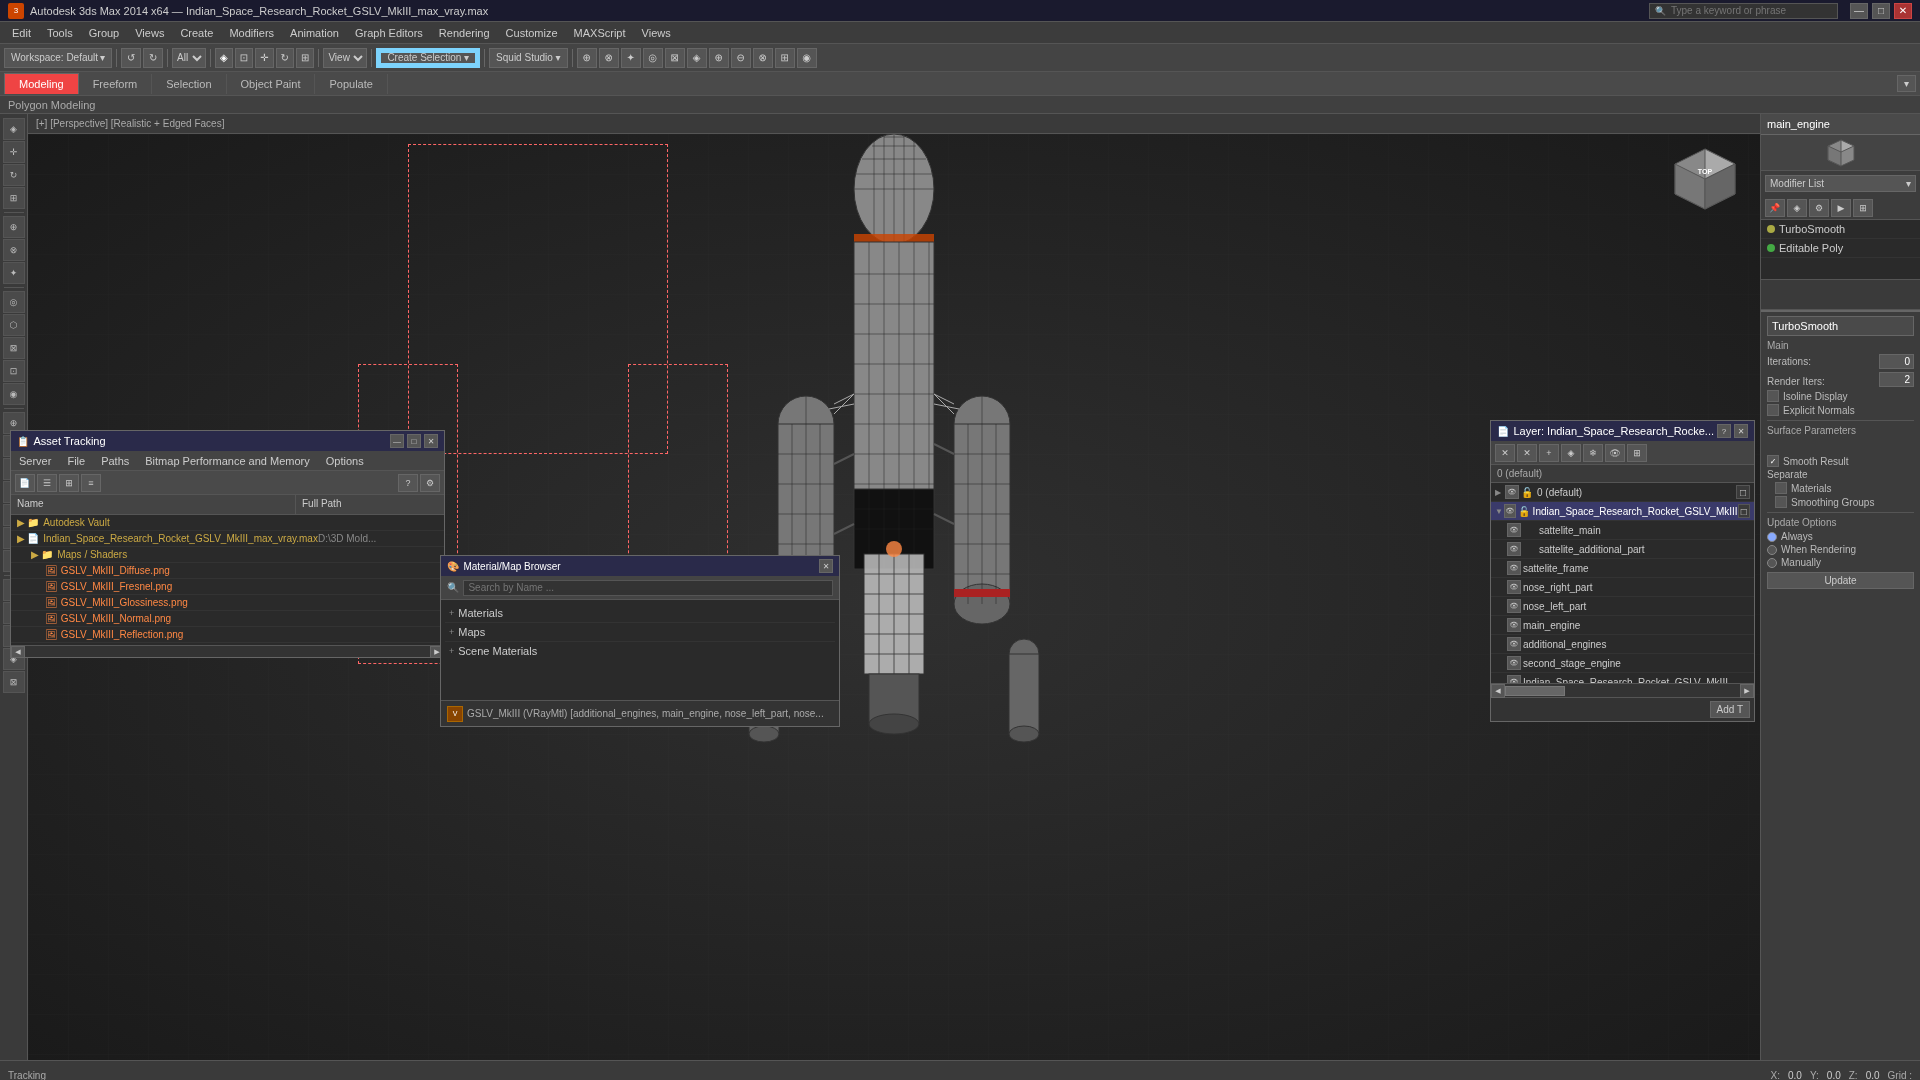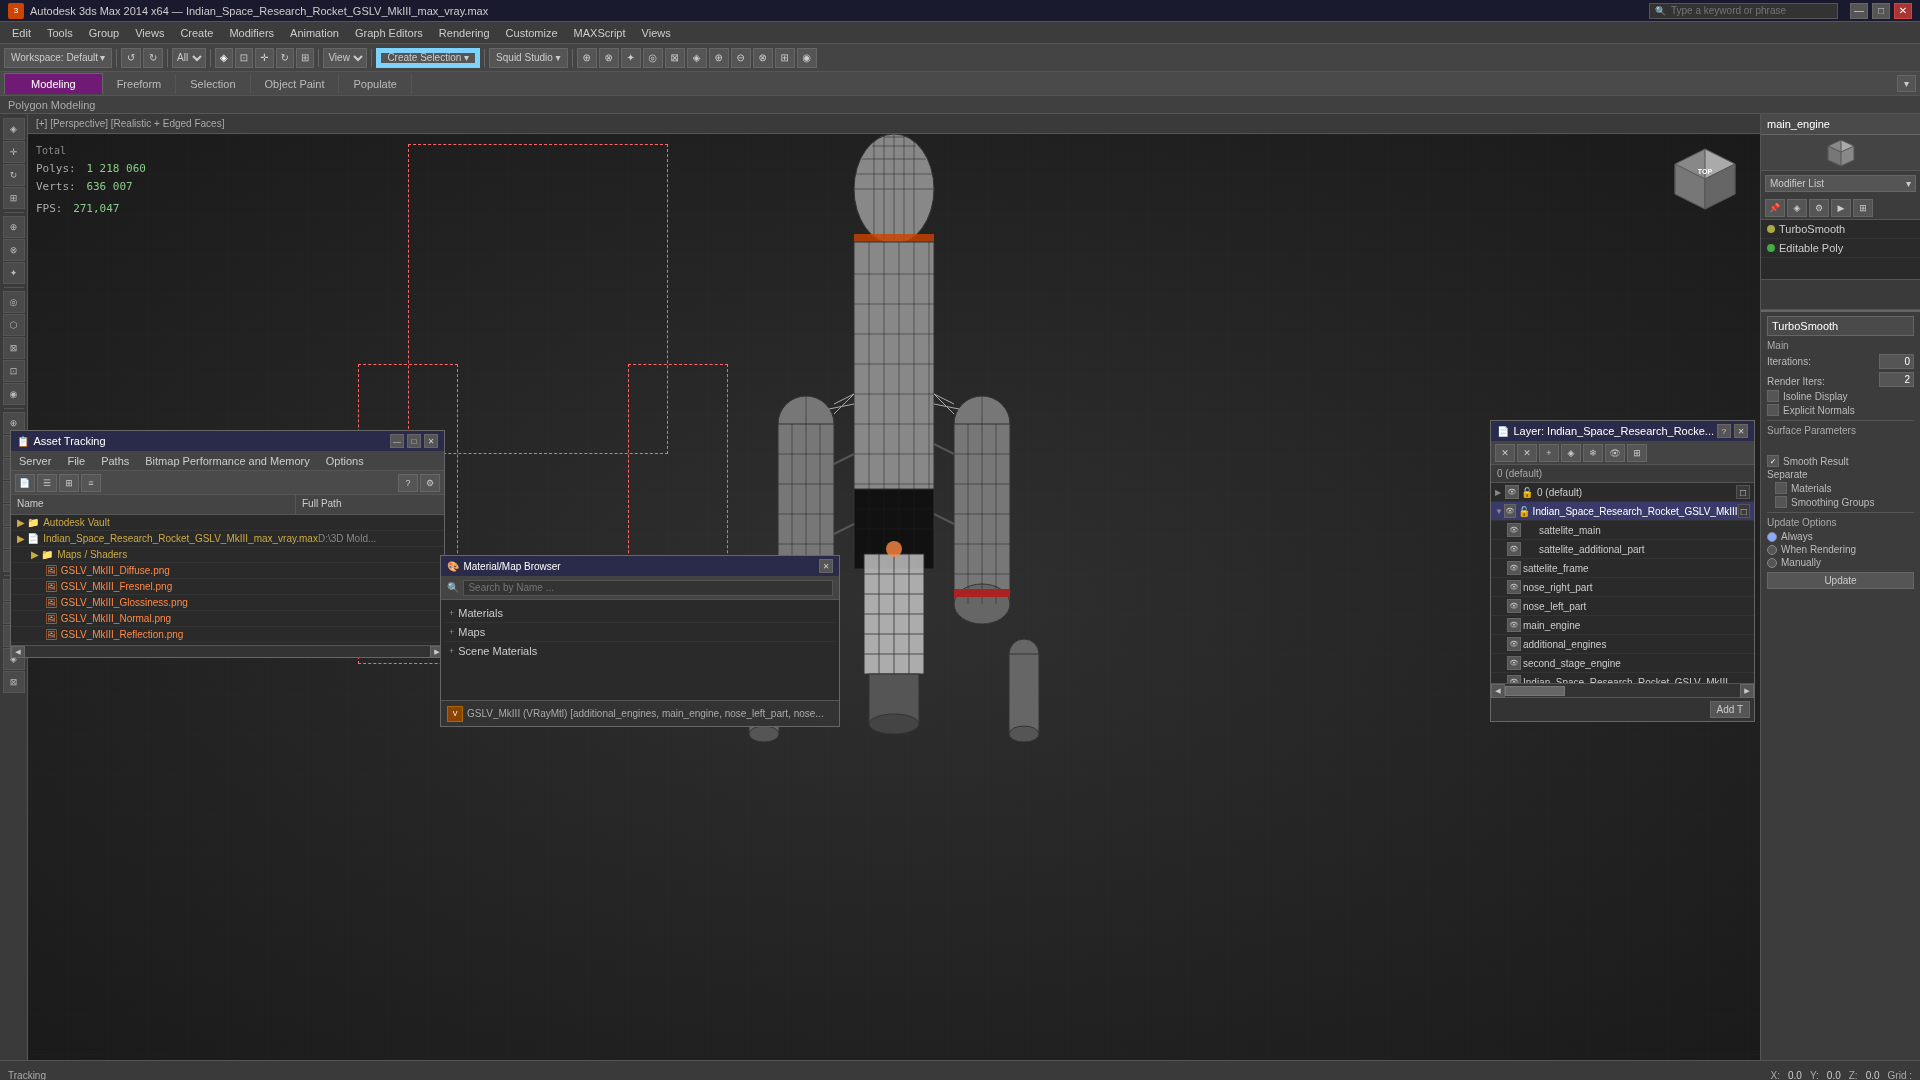--- a/index.html
+++ b/index.html
@@ -109,21 +109,21 @@
   <button style="background:#555;border:1px solid #666;color:#ccc;padding:2px 4px;cursor:pointer;font-size:10px;height:20px;width:20px;">⊠</button>
   <button style="background:#555;border:1px solid #666;color:#ccc;padding:2px 4px;cursor:pointer;font-size:10px;height:20px;width:20px;">◈</button>
   <button style="background:#555;border:1px solid #666;color:#ccc;padding:2px 4px;cursor:pointer;font-size:10px;height:20px;width:20px;">⊕</button>
   <button style="background:#555;border:1px solid #666;color:#ccc;padding:2px 4px;cursor:pointer;font-size:10px;height:20px;width:20px;">⊖</button>
   <button style="background:#555;border:1px solid #666;color:#ccc;padding:2px 4px;cursor:pointer;font-size:10px;height:20px;width:20px;">⊗</button>
   <button style="background:#555;border:1px solid #666;color:#ccc;padding:2px 4px;cursor:pointer;font-size:10px;height:20px;width:20px;">⊞</button>
   <button style="background:#555;border:1px solid #666;color:#ccc;padding:2px 4px;cursor:pointer;font-size:10px;height:20px;width:20px;">◉</button>
 </div>
 
 <div id="modeling-tabs" style="height:24px;background:#4a4a4a;display:flex;align-items:center;padding:0 4px;border-bottom:1px solid #555;">
-  <div style="padding:4px 26px;cursor:pointer;font-size:11px;color:#fff;background:#701a75;border:1px solid #666;border-bottom:none;">Modeling</div>
+  <div style="padding:4px 14px;cursor:pointer;font-size:11px;color:#fff;background:#ef4444;border:1px solid #666;border-bottom:none;">Modeling</div>
   <div style="padding:4px 14px;cursor:pointer;font-size:11px;color:#bbb;border-right:1px solid #555;">Freeform</div>
   <div style="padding:4px 14px;cursor:pointer;font-size:11px;color:#bbb;border-right:1px solid #555;">Selection</div>
   <div style="padding:4px 14px;cursor:pointer;font-size:11px;color:#bbb;border-right:1px solid #555;">Object Paint</div>
   <div style="padding:4px 14px;cursor:pointer;font-size:11px;color:#bbb;border-right:1px solid #555;">Populate</div>
   <div style="flex:1;"></div>
   <div style="background:#555;border:1px solid #666;color:#ccc;padding:2px 6px;font-size:10px;cursor:pointer;">▾</div>
 </div>
 
 <div style="padding:2px 8px;font-size:11px;color:#aaa;background:#404040;border-bottom:1px solid #555;height:18px;line-height:14px;">Polygon Modeling</div>
 
@@ -298,36 +298,20 @@
         <ellipse cx="370" cy="520" rx="15" ry="15" fill="#666" stroke="#333" stroke-width="1"></ellipse>
         <rect x="355" y="520" width="30" height="80" fill="#666" stroke="#333" stroke-width="1"></rect>
         <ellipse cx="370" cy="600" rx="15" ry="8" fill="#555" stroke="#333" stroke-width="1"></ellipse>
 
         <rect x="124" y="455" width="56" height="8" fill="#aa2222"></rect>
         <rect x="300" y="455" width="56" height="8" fill="#aa2222"></rect>
 
         <circle cx="240" cy="415" r="8" fill="#ff8844" opacity="0.8"></circle>
       </svg>
 
-      <div id="stats" style="position:absolute;top:8px;left:8px;font-size:11px;line-height:18px;font-family:monospace;">
-        <div style="color:#888;font-size:10px;">Total</div>
-        <div style="color:#88cc88;">
-          <span style="color:#aaa;">Polys:</span>
-          <span style="color:#88cc88;margin-left:4px;">1 218 060</span>
-        </div>
-        <div style="color:#88cc88;">
-          <span style="color:#aaa;">Verts:</span>
-          <span style="color:#88cc88;margin-left:4px;">636 007</span>
-        </div>
-        <div style="height:4px;"></div>
-        <div>
-          <span style="color:#aaa;">FPS:</span>
-          <span style="color:#88cc88;margin-left:4px;">271,047</span>
-        </div>
-      </div>
 
       <div id="nav-cube" style="position:absolute;top:10px;right:20px;width:70px;height:70px;">
         <svg width="70" height="70" viewBox="0 0 70 70" xmlns="http://www.w3.org/2000/svg">
           <polygon points="35,5 65,20 65,50 35,65 5,50 5,20" fill="#888" stroke="#555" stroke-width="1"></polygon>
           <polygon points="35,5 65,20 35,35" fill="#aaa" stroke="#555" stroke-width="1"></polygon>
           <polygon points="5,20 35,35 35,65 5,50" fill="#777" stroke="#555" stroke-width="1"></polygon>
           <polygon points="65,20 35,35 35,65 65,50" fill="#666" stroke="#555" stroke-width="1"></polygon>
           <text x="35" y="30" text-anchor="middle" fill="#fff" font-size="7" font-weight="bold">TOP</text>
         </svg>
       </div>

